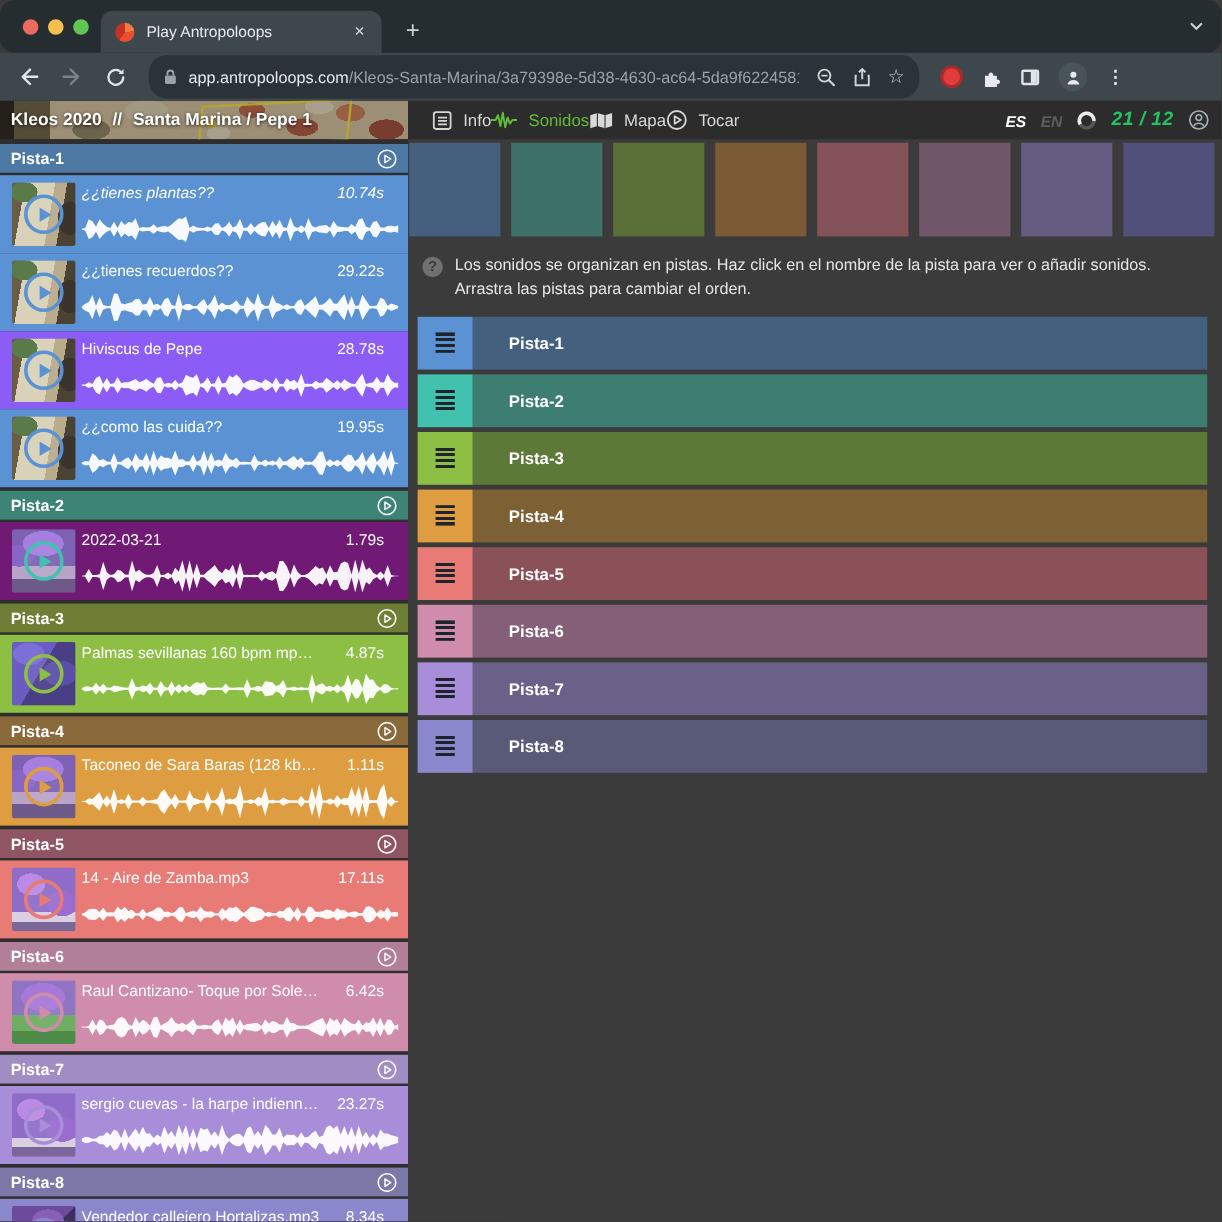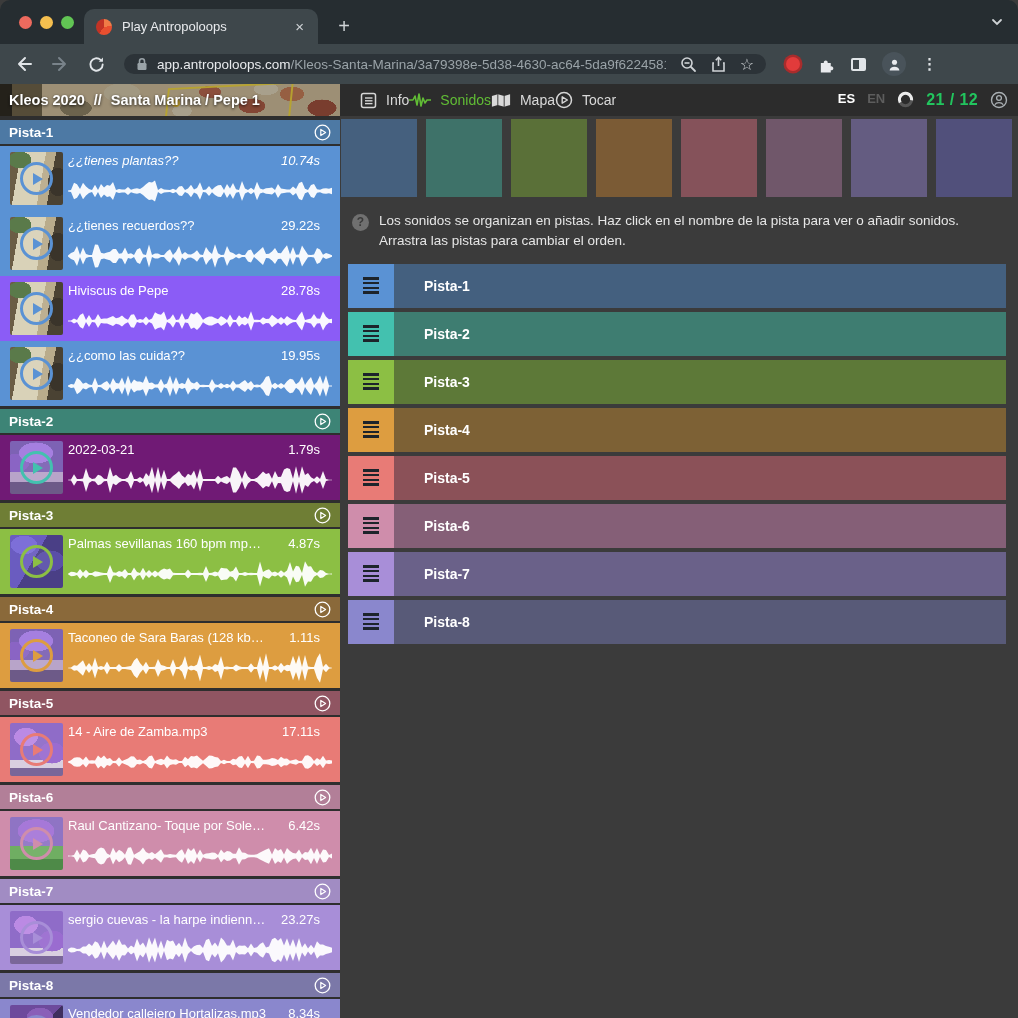--- a/index.html
+++ b/index.html
@@ -3,35 +3,35 @@
 <meta charset="utf-8">
 <style>
   * { box-sizing: border-box; margin: 0; padding: 0; }
   html,body { width:1018px; height:1018px; }
   body {
     font-family: "Liberation Sans", sans-serif;
     background:#3b3b3b; overflow:hidden; position:relative;
     border-radius:10px 10px 0 0;
   }
   
-  .tabstrip { height:44px; background:#262d31; position:relative; }
+  .tabstrip { height:44px; background:#262d31; position:relative;border-radius:12px; }
   .lights { position:absolute; left:19px; top:16px; display:flex; gap:8px; }
   .light { width:13px; height:13px; border-radius:50%; }
   .l-red{background:#ed6a5e;} .l-yellow{background:#f5bf4f;} .l-green{background:#61c554;}
   .tab { position:absolute; left:84px; top:9px; width:234px; height:35px;
     background:#3e474b; border-radius:10px 10px 0 0; display:flex; align-items:center; padding:0 12px; }
   .favicon { width:16px; height:16px; border-radius:50%; flex:none;
     background: conic-gradient(#f07b46 0 22%, #e84f2f 22% 60%, #c23325 60% 100%); }
   .tab-title { color:#e8eaed; font-size:13px; margin-left:10px; flex:1; white-space:nowrap; overflow:hidden; }
   .tab-close { color:#cfd3d6; font-size:15px; padding:0 2px; }
   .newtab { position:absolute; left:330px; top:12px; color:#cfd3d6; font-size:20px; font-weight:300; width:28px; height:28px; text-align:center; line-height:28px; }
   .strip-chevron { position:absolute; right:14px; top:15px; }
   .toolbar { height:40px; background:#3e474b; display:flex; align-items:center; padding:0 12px; }
   .navbtn { width:24px; height:24px; display:flex; align-items:center; justify-content:center; margin-right:12px; flex:none;}
-  .omnibox { width:642px; height:20px; background:#2c3338; border-radius:15px; display:flex; align-items:center; padding:0 12px; margin-left:4px; }
+  .omnibox { width:642px; height:36px; background:#2c3338; border-radius:15px; display:flex; align-items:center; padding:0 12px; margin-left:4px; }
   .url-host { color:#e8eaed; font-size:13.5px; margin-left:9px; white-space:nowrap; }
   .url-path { color:#9aa3a8; font-size:13.5px; white-space:nowrap; overflow:hidden; flex:1; }
   .omni-ic { margin-left:14px; flex:none; display:flex; align-items:center; }
   .star { color:#cfd3d6; font-size:16px; }
   .ext-rec { width:14px; height:14px; border-radius:50%; background:#e23b3b; box-shadow:0 0 0 2.5px #a82c2c; margin:0 12px 0 20px; flex:none;}
   .trail { display:flex; align-items:center; gap:16px; margin-left:6px; }
   .panel-ic { width:15px; height:13px; border:2px solid #e1e5e8; border-radius:2px; position:relative; }
   .panel-ic::after { content:""; position:absolute; right:0; top:0; bottom:0; width:5px; background:#e1e5e8; }
   .avatar { width:24px; height:24px; border-radius:50%; background:#49535a; display:flex; align-items:center; justify-content:center; }
   .dots { color:#dfe3e6; font-size:15px; letter-spacing:0; font-weight:700; }
@@ -53,21 +53,21 @@
   .hero-poly { position:absolute; left:166px; top:1px; width:126px; height:36px;
     border:2px solid rgba(235,210,60,.95); transform:rotate(-3deg) skewX(-9deg); }
   .hero-pin { position:absolute; left:172px; top:15px; width:8px; height:8px; border-radius:50%; background:#f0c63c; }
   .hero-dim { position:absolute; inset:0; background:rgba(0,0,0,.22); }
   .crumb { position:absolute; left:9px; top:0; height:32px; display:flex; align-items:center; gap:9px;
     color:#fff; font-size:14.5px; font-weight:600; text-shadow:0 1px 3px rgba(0,0,0,.8); white-space:nowrap; }
   .crumb .sep { font-weight:700; }
   .appnav { display:flex; align-items:center; margin-left:20px; }
   .nav-item { display:flex; align-items:center; gap:9px; color:#d9d9d9; font-size:14px; }
   .nav-item.active { color:#61bd35; }
-  .hdr-right { margin-left:auto; display:flex; align-items:flex-start; gap:12px; padding-right:10px; }
+  .hdr-right { margin-left:auto; display:flex; align-items:flex-end; gap:12px; padding-right:10px;font-style:italic; }
   .lang-es { color:#fff; font-size:13px; font-weight:700; }
   .lang-en { color:#5d5d5d; font-size:13px; font-weight:700; }
   .counter { color:#22c55e; font-size:16px; font-weight:600; letter-spacing:.4px; }
   
   .layout { display:flex; height:902px; }
   .sidebar { width:340px; flex:none; background:#2e2e2e; padding-top:4px; overflow:hidden; }
   .t-head { height:24px; display:flex; align-items:center; justify-content:space-between;
     padding:0 9px; color:#fff; font-size:13.5px; font-weight:700; margin-bottom:2px; }
   .t-section { margin-bottom:3px; }
   .clip { height:65px; position:relative; }

